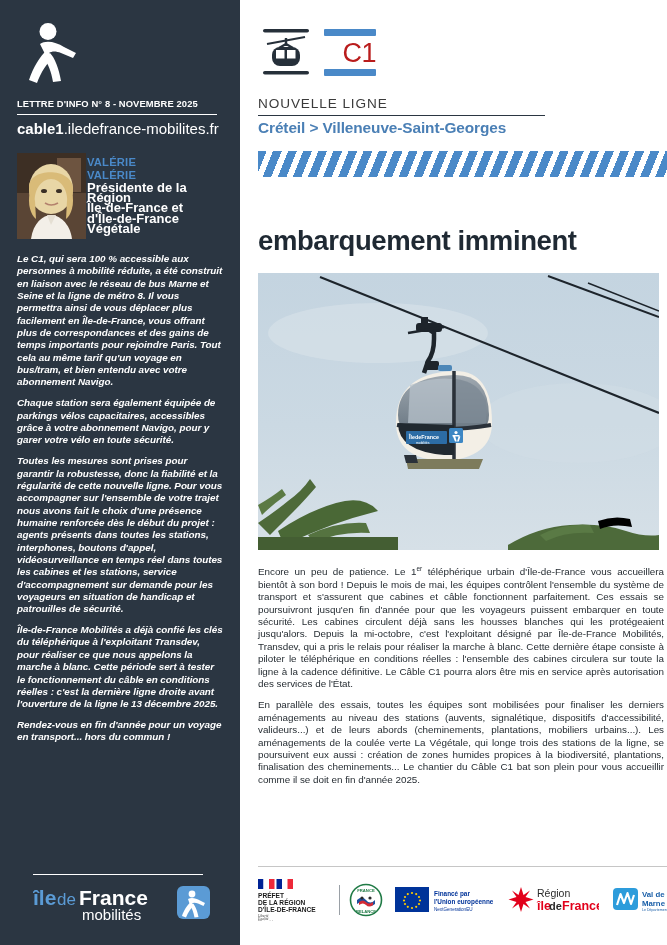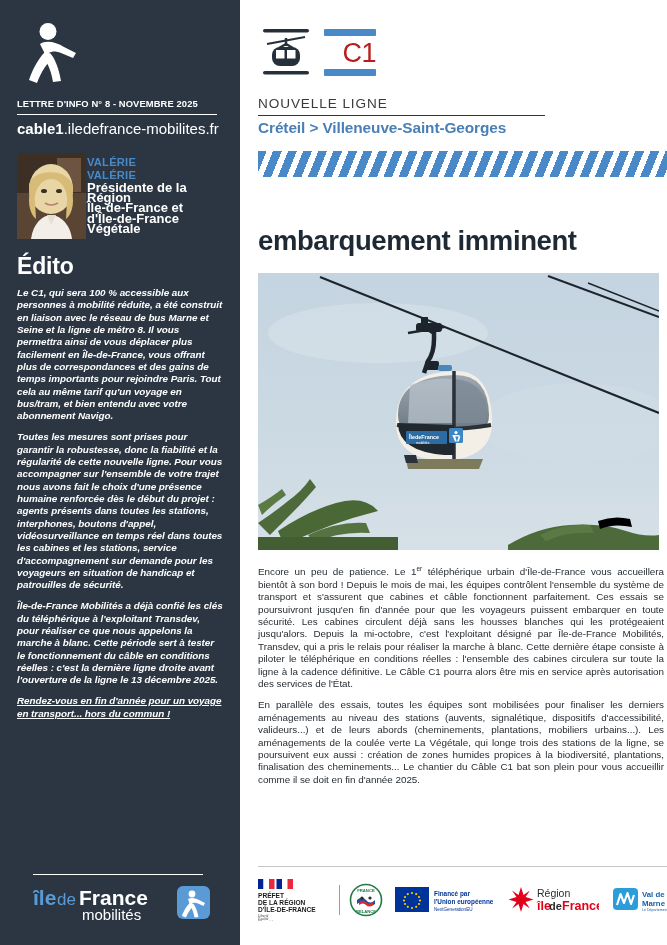--- a/index.html
+++ b/index.html
@@ -105,21 +105,21 @@
   }
   .edito-body p {
     font-style: italic;
     font-weight: bold;
     font-size: 9.9px;
     line-height: 12.35px;
     color: #ffffff;
     margin: 0 0 8.5px 0;
     letter-spacing: -0.05px;
   }
-  .edito-body p:last-child { margin-bottom: 8px; text-decoration: underline; }
+  .edito-body p:last-child { margin-bottom: 8px; }
 
   .sidebar-footer {
     position: absolute;
     left: 17px;
     right: 17px;
     bottom: 22px;
   }
   .sidebar-footer hr {
     border: 0;
     border-top: 1px solid #ffffff;
@@ -303,23 +303,23 @@
         <div class="person-name">VALÉRIE</div>
         <div class="person-name">VALÉRIE</div>
         <div class="person-role">
           <div>Présidente de la Région</div>
           <div>Île-de-France et</div>
           <div>d'Île-de-France Végétale</div>
         </div>
       </div>
     </div>
 
-    <h2 class="edito-title">Édito</h2>
     <div class="edito-body">
       <p>Le C1, qui sera 100 % accessible aux personnes à mobilité réduite, a été construit en liaison avec le réseau de bus Marne et Seine et la ligne de métro 8. Il vous permettra ainsi de vous déplacer plus facilement en Île-de-France, vous offrant plus de correspondances et des gains de temps importants pour rejoindre Paris. Tout cela au même tarif qu'un voyage en bus/tram, et bien entendu avec votre abonnement Navigo.</p>
+      <p>Chaque station sera également équipée de parkings vélos capacitaires, accessibles grâce à votre abonnement Navigo, pour y garer votre vélo en toute sécurité.</p>
       <p>Toutes les mesures sont prises pour garantir la robustesse, donc la fiabilité et la régularité de cette nouvelle ligne. Pour vous accompagner sur l'ensemble de votre trajet nous avons fait le choix d'une présence humaine renforcée dès le début du projet : agents présents dans toutes les stations, interphones, boutons d'appel, vidéosurveillance en temps réel dans toutes les cabines et les stations, service d'accompagnement sur demande pour les voyageurs en situation de handicap et patrouilles de sécurité.</p>
       <p>Île-de-France Mobilités a déjà confié les clés du téléphérique à l'exploitant Transdev, pour réaliser ce que nous appelons la marche à blanc. Cette période sert à tester le fonctionnement du câble en conditions réelles : c'est la dernière ligne droite avant l'ouverture de la ligne le 13 décembre 2025.</p>
       <p>Rendez-vous en fin d'année pour un voyage en transport... hors du commun !</p>
     </div>
 
     <div class="sidebar-footer">
       <hr>
       <div class="idf-logo-row">
         <div class="idf-wordmark">
           <svg width="138" height="38" viewBox="0 0 138 38">

